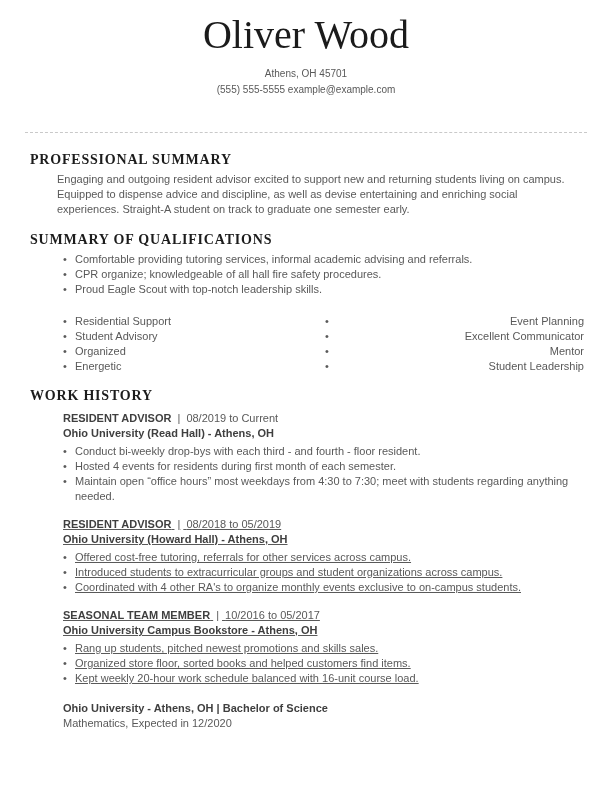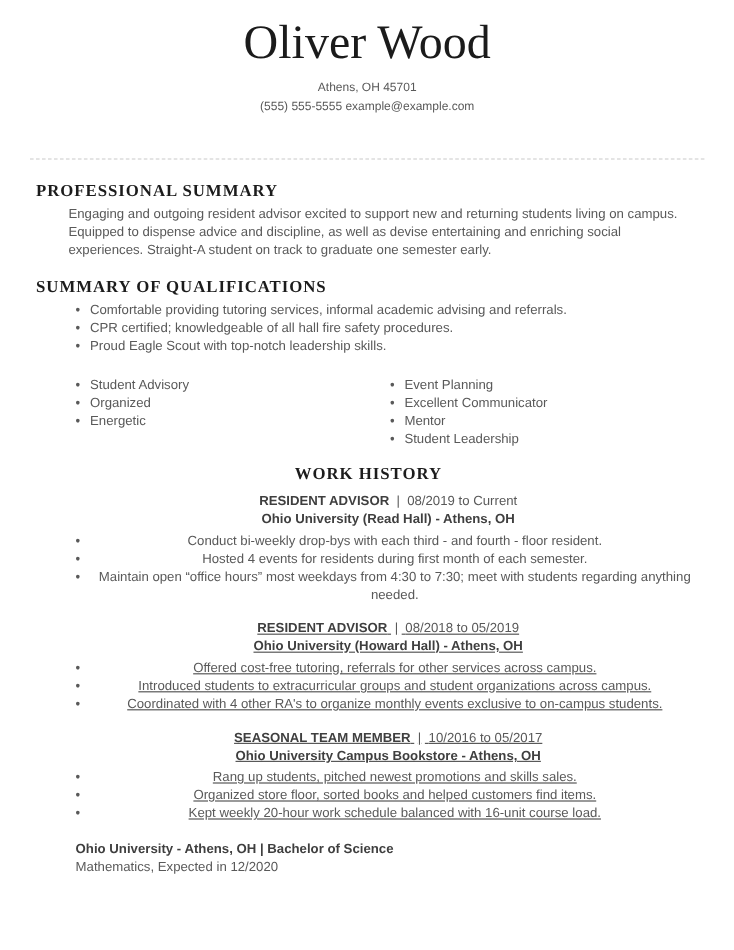--- a/index.html
+++ b/index.html
@@ -37,21 +37,21 @@
     border: none;
     border-top: 1px dashed #c9c9c9;
     margin: 34px 25px 0 25px;
     height: 0;
   }
   
   section { padding: 0 28px 0 30px; }
   .sec-ps    { margin-top: 19px; }
   .sec-quals { margin-top: 15px; }
   .sec-skills{ margin-top: 17px; }
-  .sec-work  { margin-top: 14px; text-align: center; }
+  .sec-work  { margin-top: 14px; }
   .sec-edu   { margin-top: 15px; }
   h2 {
     margin: 0 0 5px 0;
     font-family: "Liberation Serif", serif;
     font-weight: 700;
     font-size: 14px;
     line-height: 15px;
     letter-spacing: 0.8px;
     color: #1c1c1c;
   }
@@ -70,21 +70,21 @@
     padding-left: 12px;
   }
   ul.bullets li::before {
     content: "\2022";
     position: absolute;
     left: 0;
     color: #595959;
   }
   .skills-cols { display: flex; }
   .skills-col1 { width: 262px; }
-  .skills-col2 { flex: 1; }
+  .skills-col2 { flex: 1; text-align: right; }
   .skills-cols ul.bullets { margin-left: 0; }
   .skills-wrap { margin-left: 33px; }
   
   .job { margin-left: 33px; margin-top: 8px; }
   .job + .job { margin-top: 13px; text-decoration: underline; }
   .bold { font-weight: 700; color: #3f3f3f; }
   .job-sep { margin: 0 3px; color: #595959; }
   .job ul.bullets { margin-left: 0; margin-top: 3px; }
   .edu { margin-left: 33px; margin-top: 5px; }
 </style>
@@ -105,30 +105,31 @@
 
   <section class="sec-ps">
     <h2>PROFESSIONAL SUMMARY</h2>
     <p class="summary">Engaging and outgoing resident advisor excited to support new and returning students living on campus. Equipped to dispense advice and discipline, as well as devise entertaining and enriching social experiences. Straight-A student on track to graduate one semester early.</p>
   </section>
 
   <section class="sec-quals">
     <h2>SUMMARY OF QUALIFICATIONS</h2>
     <ul class="bullets">
       <li>Comfortable providing tutoring services, informal academic advising and referrals.</li>
-      <li>CPR certified; knowledgeable of all hall fire safety procedures.</li>
+      <li>CPR organize; knowledgeable of all hall fire safety procedures.</li>
       <li>Proud Eagle Scout with top-notch leadership skills.</li>
     </ul>
   </section>
 
   <section class="sec-skills">
     <div class="skills-wrap">
       <div class="skills-cols">
         <div class="skills-col1">
           <ul class="bullets">
+            <li>Residential Support</li>
             <li>Student Advisory</li>
             <li>Organized</li>
             <li>Energetic</li>
           </ul>
         </div>
         <div class="skills-col2">
           <ul class="bullets">
             <li>Event Planning</li>
             <li>Excellent Communicator</li>
             <li>Mentor</li>

